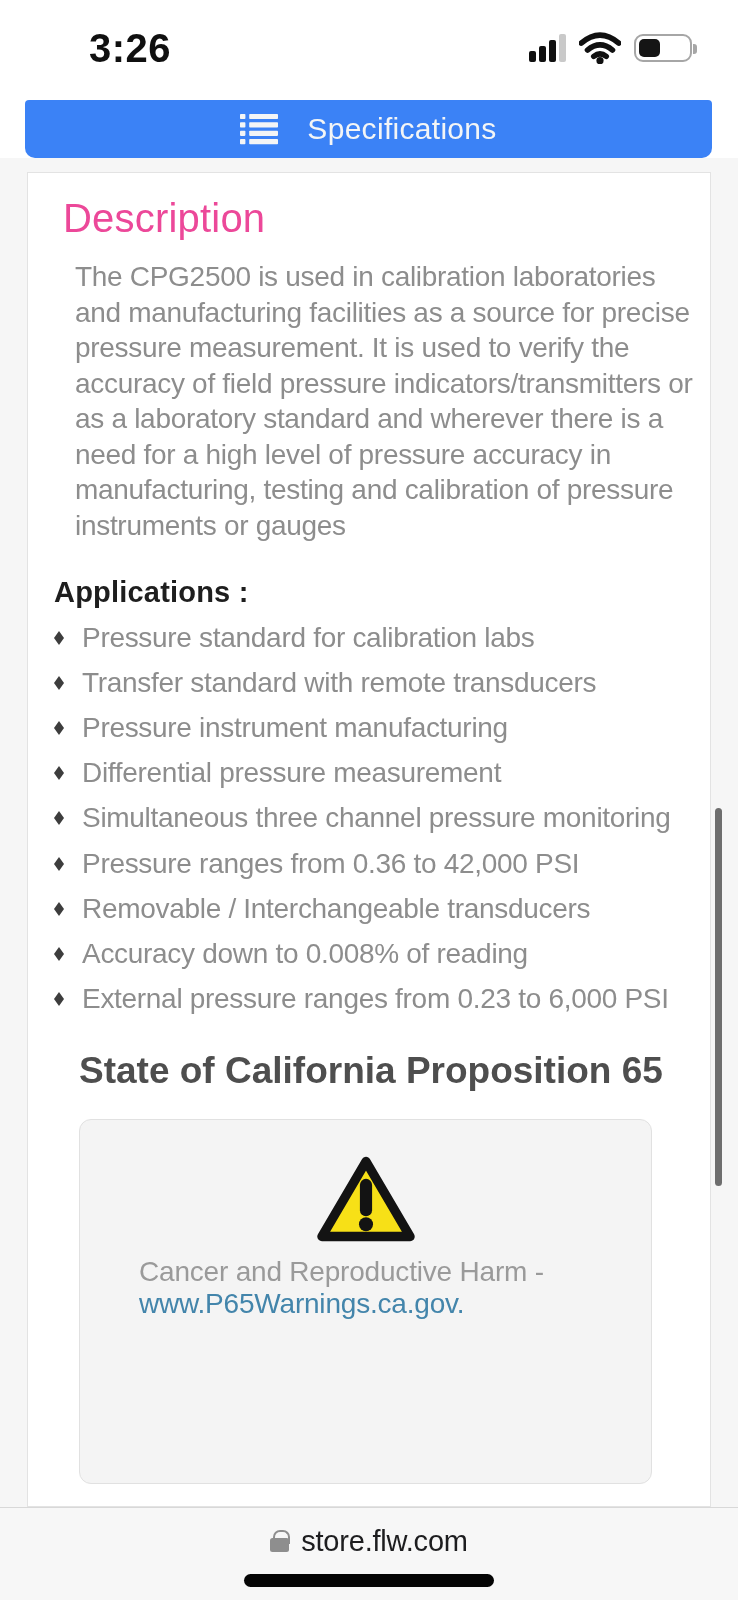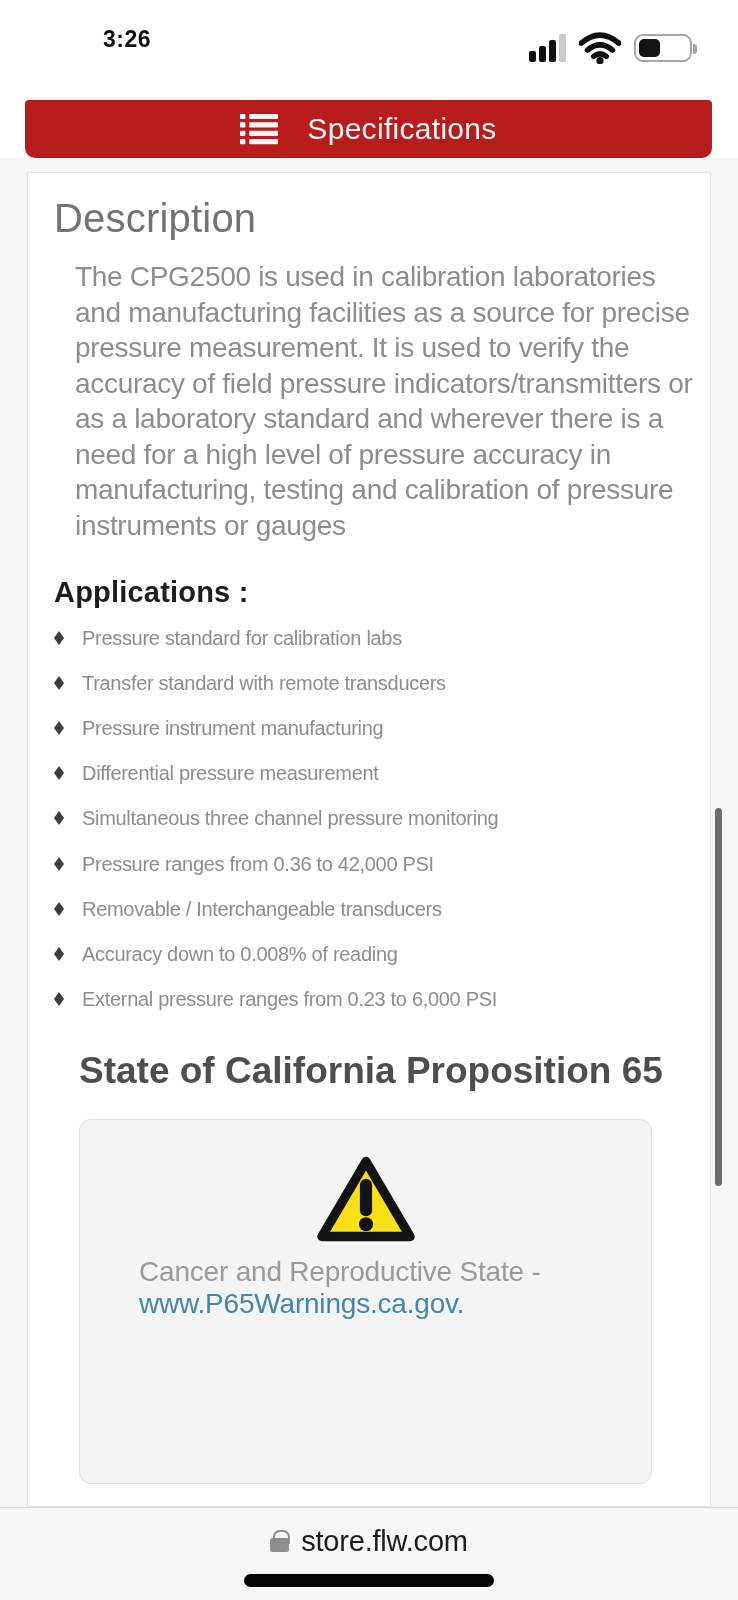--- a/index.html
+++ b/index.html
@@ -2,48 +2,48 @@
 <html><head>
 <meta charset="utf-8">
 <style>
   * { margin:0; padding:0; box-sizing:border-box; }
   html,body { width:738px; height:1600px; background:#ffffff; overflow:hidden;
     font-family:"Liberation Sans","DejaVu Sans",sans-serif; }
   .screen { position:relative; width:738px; height:1600px; background:#ffffff; overflow:hidden; }
 
   
   .status-bar { position:absolute; top:0; left:0; width:738px; height:100px; background:#ffffff; }
-  .time { position:absolute; left:103px; top:26px; font-size:23px; font-weight:700; color:#101010; letter-spacing:.5px; }
+  .time { position:absolute; left:89px; top:26px; font-size:40px; font-weight:700; color:#101010; letter-spacing:.5px; }
   .status-icons { position:absolute; right:46px; top:32px; display:flex; align-items:center; gap:13px; height:32px; }
   .sig { display:flex; align-items:flex-end; gap:3px; height:28px; }
   .sig i { display:block; width:7px; border-radius:2px; background:#101010; }
   .sig i.b1{height:11px} .sig i.b2{height:16px} .sig i.b3{height:22px}
   .sig i.b4{height:28px; background:#c9c9c9;}
   .battery { position:relative; width:58px; height:28px; border:2px solid #a6a6a6; border-radius:9px; }
   .battery .fill { position:absolute; left:3px; top:3px; width:21px; height:18px; background:#151515; border-radius:5px; }
   .battery .nub { position:absolute; right:-7px; top:8px; width:4px; height:10px; background:#a6a6a6; border-radius:0 3px 3px 0; }
 
   
   .page-area { position:absolute; left:0; top:158px; width:738px; height:1349px; background:#f6f6f6; }
 
   
-  .spec-header { position:absolute; left:25px; top:100px; width:687px; height:58px; background:#b91c1c;
+  .spec-header { position:absolute; left:25px; top:100px; width:687px; height:58px; background:#3b82f6;
     border-radius:4px 4px 10px 10px; display:flex; align-items:center; justify-content:center; gap:29px; }
   .spec-header span { color:#f3f5f6; font-size:30px; font-weight:300; letter-spacing:.3px; }
 
   
   .card { position:absolute; left:27px; top:172px; width:684px; height:1335px; background:#ffffff;
     border:1px solid #e3e3e3; padding:21px 26px 0 26px; overflow:hidden; }
-  .desc-title { font-size:40px; font-weight:300; color:#737373; line-height:48px; letter-spacing:.2px; }
+  .desc-title { font-size:40px; font-weight:300; color:#ec4899; line-height:48px; letter-spacing:.2px;margin-left:9px; }
   .desc-body { margin-top:17px; width:624px; font-size:28px; line-height:35.5px; color:#8d8d8d;
     font-weight:300; letter-spacing:-.3px;margin-left:21px; }
   .sec-title { margin-top:33px; font-size:29px; font-weight:700; color:#1e1e1e; letter-spacing:.2px; }
   ul.bullets { list-style:none; margin-top:12px; }
   ul.bullets li { display:flex; align-items:center; gap:18px; height:34px; margin-bottom:11px;
-    font-size:20px; color:#8d8d8d; font-weight:300; letter-spacing:-.3px; white-space:nowrap; }
+    font-size:28px; color:#8d8d8d; font-weight:300; letter-spacing:-.3px; white-space:nowrap; }
   .diamond { flex:0 0 auto; width:10px; height:14px; background:#3d3d3d;
     clip-path:polygon(50% 0,100% 50%,50% 100%,0 50%); }
   .prop65-title { margin:33px 0 0 25px; font-size:37px; font-weight:700; color:#4e4e4e; line-height:44px; }
   .warn-box { margin:26px 0 0 25px; width:573px; height:365px; background:#f4f4f4;
     border:1px solid #e1e1e1; border-radius:12px; padding:34px 0 0 0; }
   .tri-row { text-align:center; }
   .warn-pad { padding-left:59px; }
   .warn-label { margin-top:30px; font-size:29px; font-weight:700; color:#7c7c7c; letter-spacing:.8px; }
   .warn-text { margin-top:8px; font-size:28px; color:#9a9a9a; font-weight:300; letter-spacing:-.2px; }
   .warn-link { display:inline-block; font-size:28px; color:#4385ab; font-weight:300;
@@ -160,21 +160,21 @@
 
     <div class="warn-box">
       <div class="tri-row">
         <svg width="104" height="90" viewBox="0 0 110 96">
           <path d="M55 8 L102 88 L8 88 Z" fill="#f7e017" stroke="#131313" stroke-width="10" stroke-linejoin="round"></path>
           <path d="M55 33 L55 60" fill="none" stroke="#131313" stroke-width="13" stroke-linecap="round"></path>
           <circle cx="55" cy="75" r="7.5" fill="#131313"></circle>
         </svg>
       </div>
       <div class="warn-pad">
-        <div class="warn-text">Cancer and Reproductive State -</div>
+        <div class="warn-text">Cancer and Reproductive Harm -</div>
         <a href="#" class="warn-link">www.P65Warnings.ca.gov.</a>
       </div>
     </div>
   </div>
 
   <div class="scrollbar"></div>
 
   <div class="bottom-bar">
     <div class="url-row">
       <span class="lock"></span>

